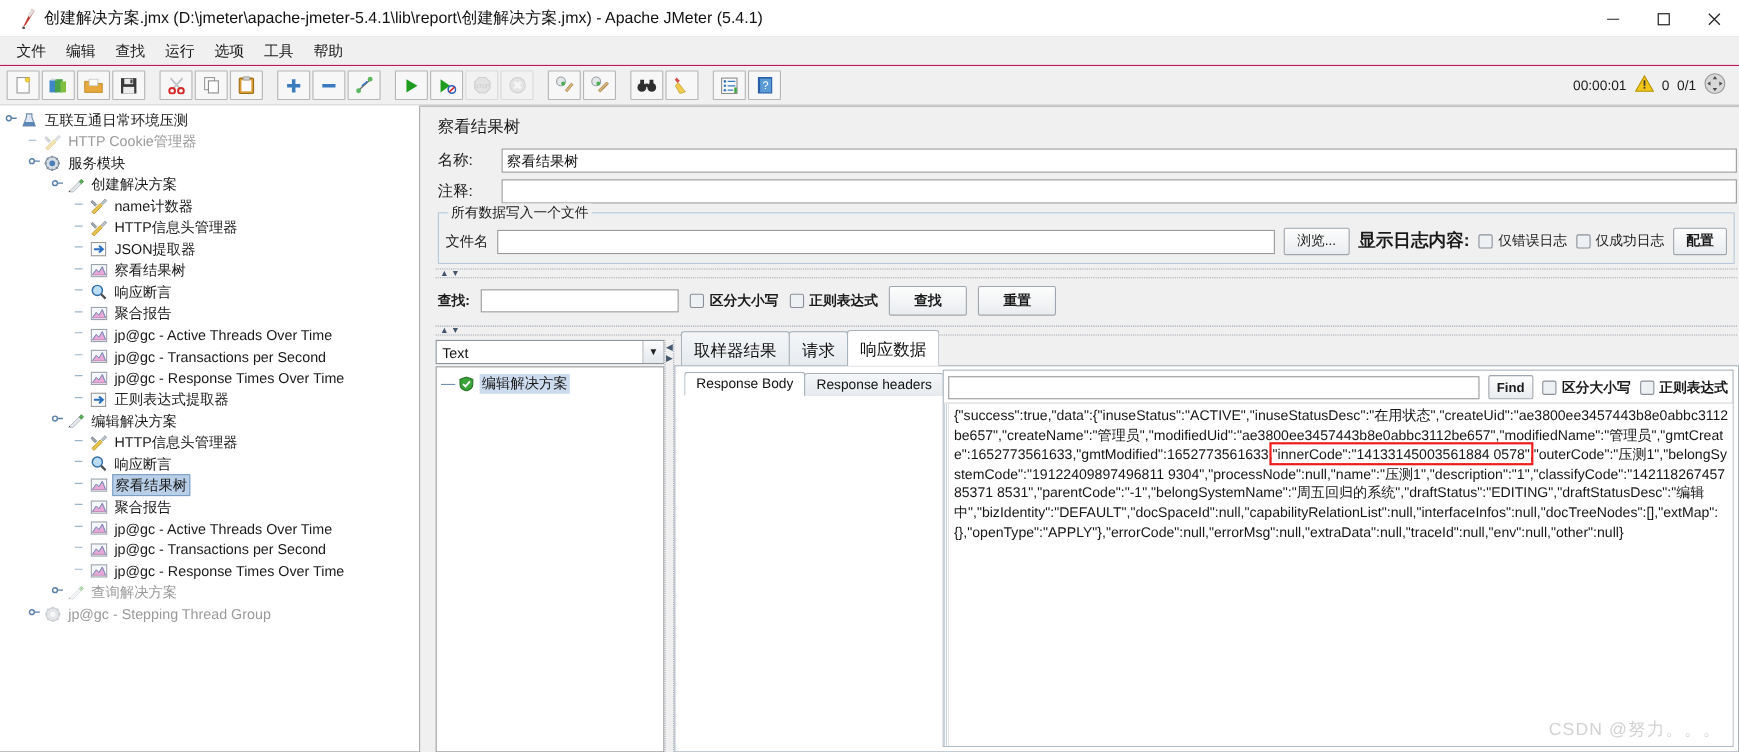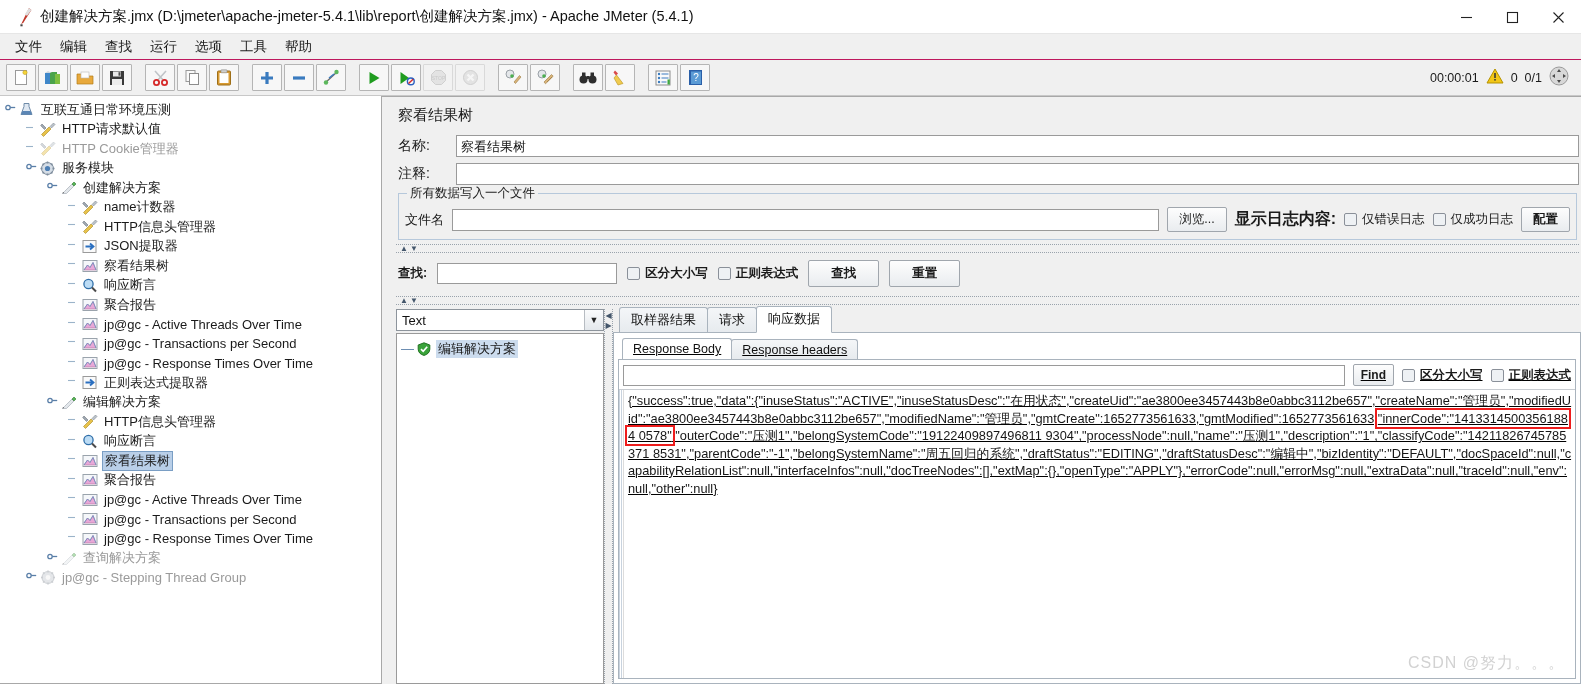--- a/index.html
+++ b/index.html
@@ -260,43 +260,42 @@
     flex: 1 1 auto;
     display: flex; flex-direction: column;
     min-width: 0;
   }
   .tabs {
     display: flex; align-items: flex-end;
     gap: 0; height: 24px;
     padding-left: 6px;
   }
   .tab {
-    font-size: 13px; color: #111;
-    padding: 3px 11px 4px 11px;
+    font-size: 15px; color: #111;
+    padding: 8px 11px 4px 11px;
     border: 1px solid #a9b3bd;
     border-bottom: none;
     background: linear-gradient(#f4f6f8,#e6eaee);
     border-radius: 3px 3px 0 0;
     margin-right: -1px;
     white-space: nowrap;
   }
   .tab.active {
     background: #ffffff;
     border-bottom: 1px solid #fff;
     position: relative; z-index: 2;
   }
   .tabpanel {
     flex: 1 1 auto;
     border: 1px solid #a9b3bd;
     background: #ffffff;
-    display: flex; flex-direction: column;
+    display: flex; 
     min-height: 0;
     margin-top: -1px;
     padding: 4px;
-    text-decoration: underline;
   }
   .subtabs {
     display: flex; align-items: flex-end; height: 23px;
     padding-left: 4px;
   }
   .subtab {
     font-size: 12.5px; color: #111;
     padding: 3px 10px;
     border: 1px solid #a9b3bd;
     border-bottom: none;
@@ -579,35 +578,20 @@
                 <path d="M6.2 4.5 h5" stroke="#5a7fa8" stroke-width="1.3"></path>
               </svg>
             </span>
             <span class="tico">
               <svg width="15" height="15" viewBox="0 0 15 15">
                 <path d="M5 1.5 h5 v3 l3 8 H2 l3-8 Z" fill="#dfe8f2" stroke="#6f8ba8"></path>
                 <path d="M3.4 9 h8.2 l1.4 3.5 H2 Z" fill="#5b86b5"></path>
               </svg>
             </span>
             <span class="tlabel">互联互通日常环境压测</span>
-          </div>
-          <div class="tnode" style="padding-left: 21px;">
-            <span class="handle">
-              <svg width="13" height="13" viewBox="0 0 13 13">
-                <path d="M1 4.5 h7" stroke="#9bb3c9" stroke-width="1.1"></path>
-              </svg>
-            </span>
-            <span class="tico">
-              <svg width="16" height="15" viewBox="0 0 16 15">
-                <path d="M1.5 12.5 L9 5 L11 7 L3.5 14.5 Z" fill="#e8c24a" stroke="#a8871c" stroke-width=".6"></path>
-                <path d="M13.5 1 L10 4.5 L11.5 6 L15 2.5 Z" fill="#bcc4cc" stroke="#7d868f" stroke-width=".6"></path>
-                <path d="M2 2 L6 6 L4.5 7.5 L.7 3.6 Z" fill="#9fa8b2" stroke="#6d757d" stroke-width=".6"></path>
-              </svg>
-            </span>
-            <span class="tlabel">HTTP请求默认值</span>
           </div>
           <div class="tnode disabled" style="padding-left: 21px;">
             <span class="handle">
               <svg width="13" height="13" viewBox="0 0 13 13">
                 <path d="M1 4.5 h7" stroke="#9bb3c9" stroke-width="1.1"></path>
               </svg>
             </span>
             <span class="tico" style="opacity: 0.45;">
               <svg width="16" height="15" viewBox="0 0 16 15">
                 <path d="M1.5 12.5 L9 5 L11 7 L3.5 14.5 Z" fill="#e8c24a" stroke="#a8871c" stroke-width=".6"></path>

